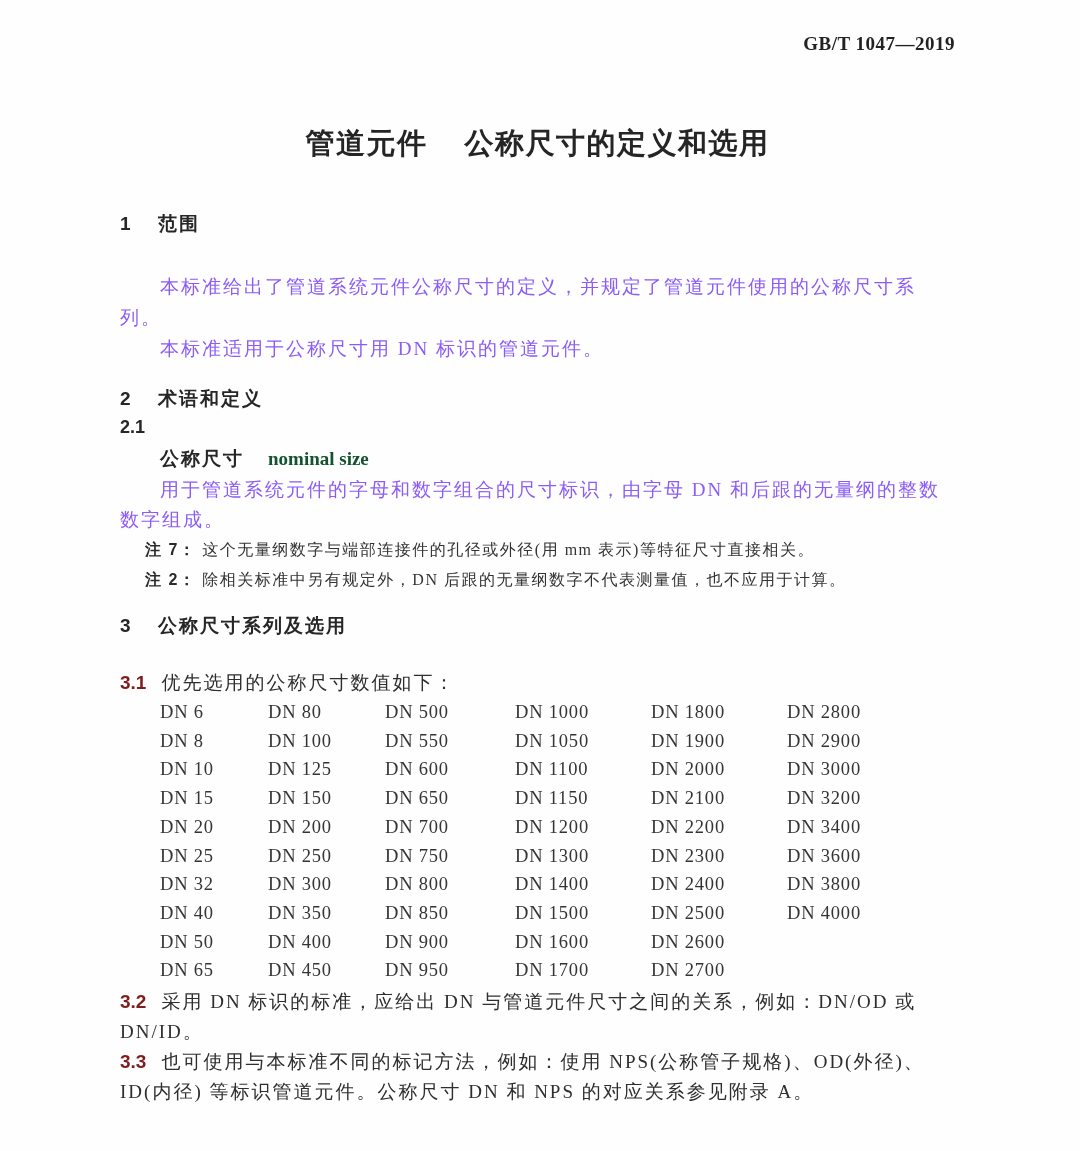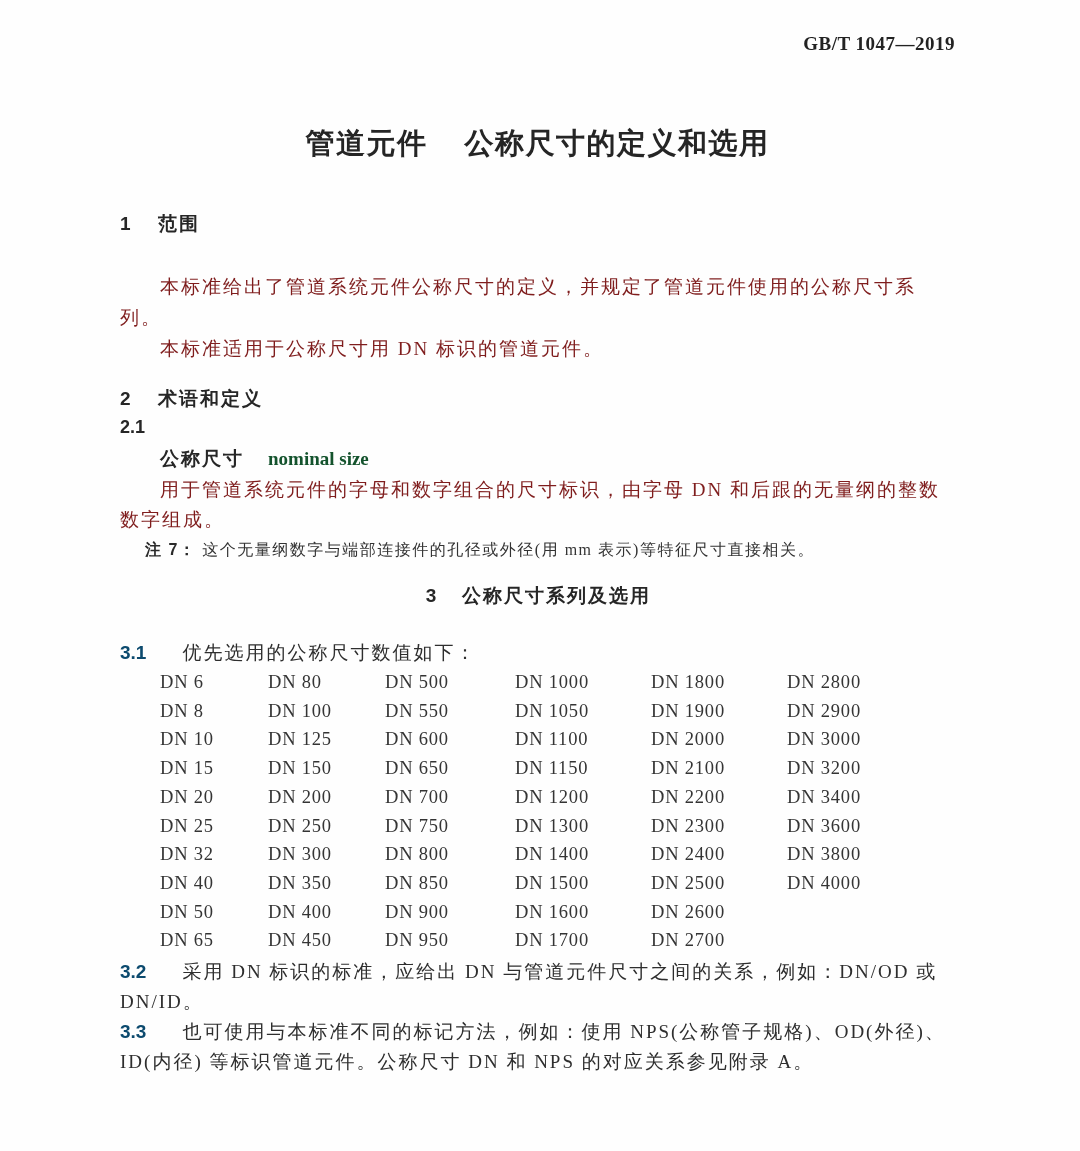--- a/index.html
+++ b/index.html
@@ -45,28 +45,28 @@
     font-family:"Liberation Sans", sans-serif;
     font-weight:bold;
     font-size:19px;
     line-height:26px;
     letter-spacing:2px;
     color:#262626;
   }
   .heading .h-num{display:inline-block;min-width:14px;margin-right:24px;letter-spacing:0;}
   .h-s1{margin-top:50px;}
   .h-s2{margin-top:22px;}
-  .h-s3{margin-top:18px;text-align:center;}
+  .h-s3{margin-top:18px;}
   
   .body{
     margin:0;
     font-size:19px;
     line-height:31px;
     letter-spacing:2px;
-    color:#7f1d1d;
+    color:#8b5cf6;
   }
   .indent{text-indent:40px;}
   .mt-para{margin-top:34px;}
   .mt-intro{margin-top:27px;}
   
   .term-num{
     font-family:"Liberation Sans", sans-serif;
     font-weight:bold;
     font-size:18px;
     line-height:30px;
@@ -112,22 +112,22 @@
     margin:0;
     font-size:19px;
     line-height:30px;
     letter-spacing:2px;
     color:#2e2e2e;
   }
   .item .item-num{
     font-family:"Liberation Sans", sans-serif;
     font-weight:bold;
     letter-spacing:0;
-    color:#0c4a6e;
-    margin-right:36px;
+    color:#7f1d1d;
+    margin-right:15px;
   }
   .mt-31{margin-top:29px;}
   .mt-32{margin-top:2px;}
   
   .dn-table{
     margin-left:40px;
     display:grid;
     grid-template-columns:108px 117px 130px 136px 136px auto;
     font-family:"Liberation Serif", serif;
     font-size:18.5px;
@@ -160,20 +160,21 @@
 
   <div class="term-num">2.1</div>
 
   <div class="term-line">
     <span class="term-zh">公称尺寸</span><span class="term-en">nominal size</span>
   </div>
 
   <p class="body definition indent">用于管道系统元件的字母和数字组合的尺寸标识，由字母 DN 和后跟的无量纲的整数数字组成。</p>
 
   <p class="note"><span class="note-label">注 7：</span><span>这个无量纲数字与端部连接件的孔径或外径(用 mm 表示)等特征尺寸直接相关。</span></p>
+  <p class="note"><span class="note-label">注 2：</span><span>除相关标准中另有规定外，DN 后跟的无量纲数字不代表测量值，也不应用于计算。</span></p>
 
   <div class="heading h-s3">
     <span class="h-num">3</span><span class="h-title">公称尺寸系列及选用</span>
   </div>
 
   <p class="item mt-31"><span class="item-num">3.1</span><span>优先选用的公称尺寸数值如下：</span></p>
 
   <div class="dn-table">
       <div class="dn-cell">DN 6</div>
       <div class="dn-cell">DN 80</div>

